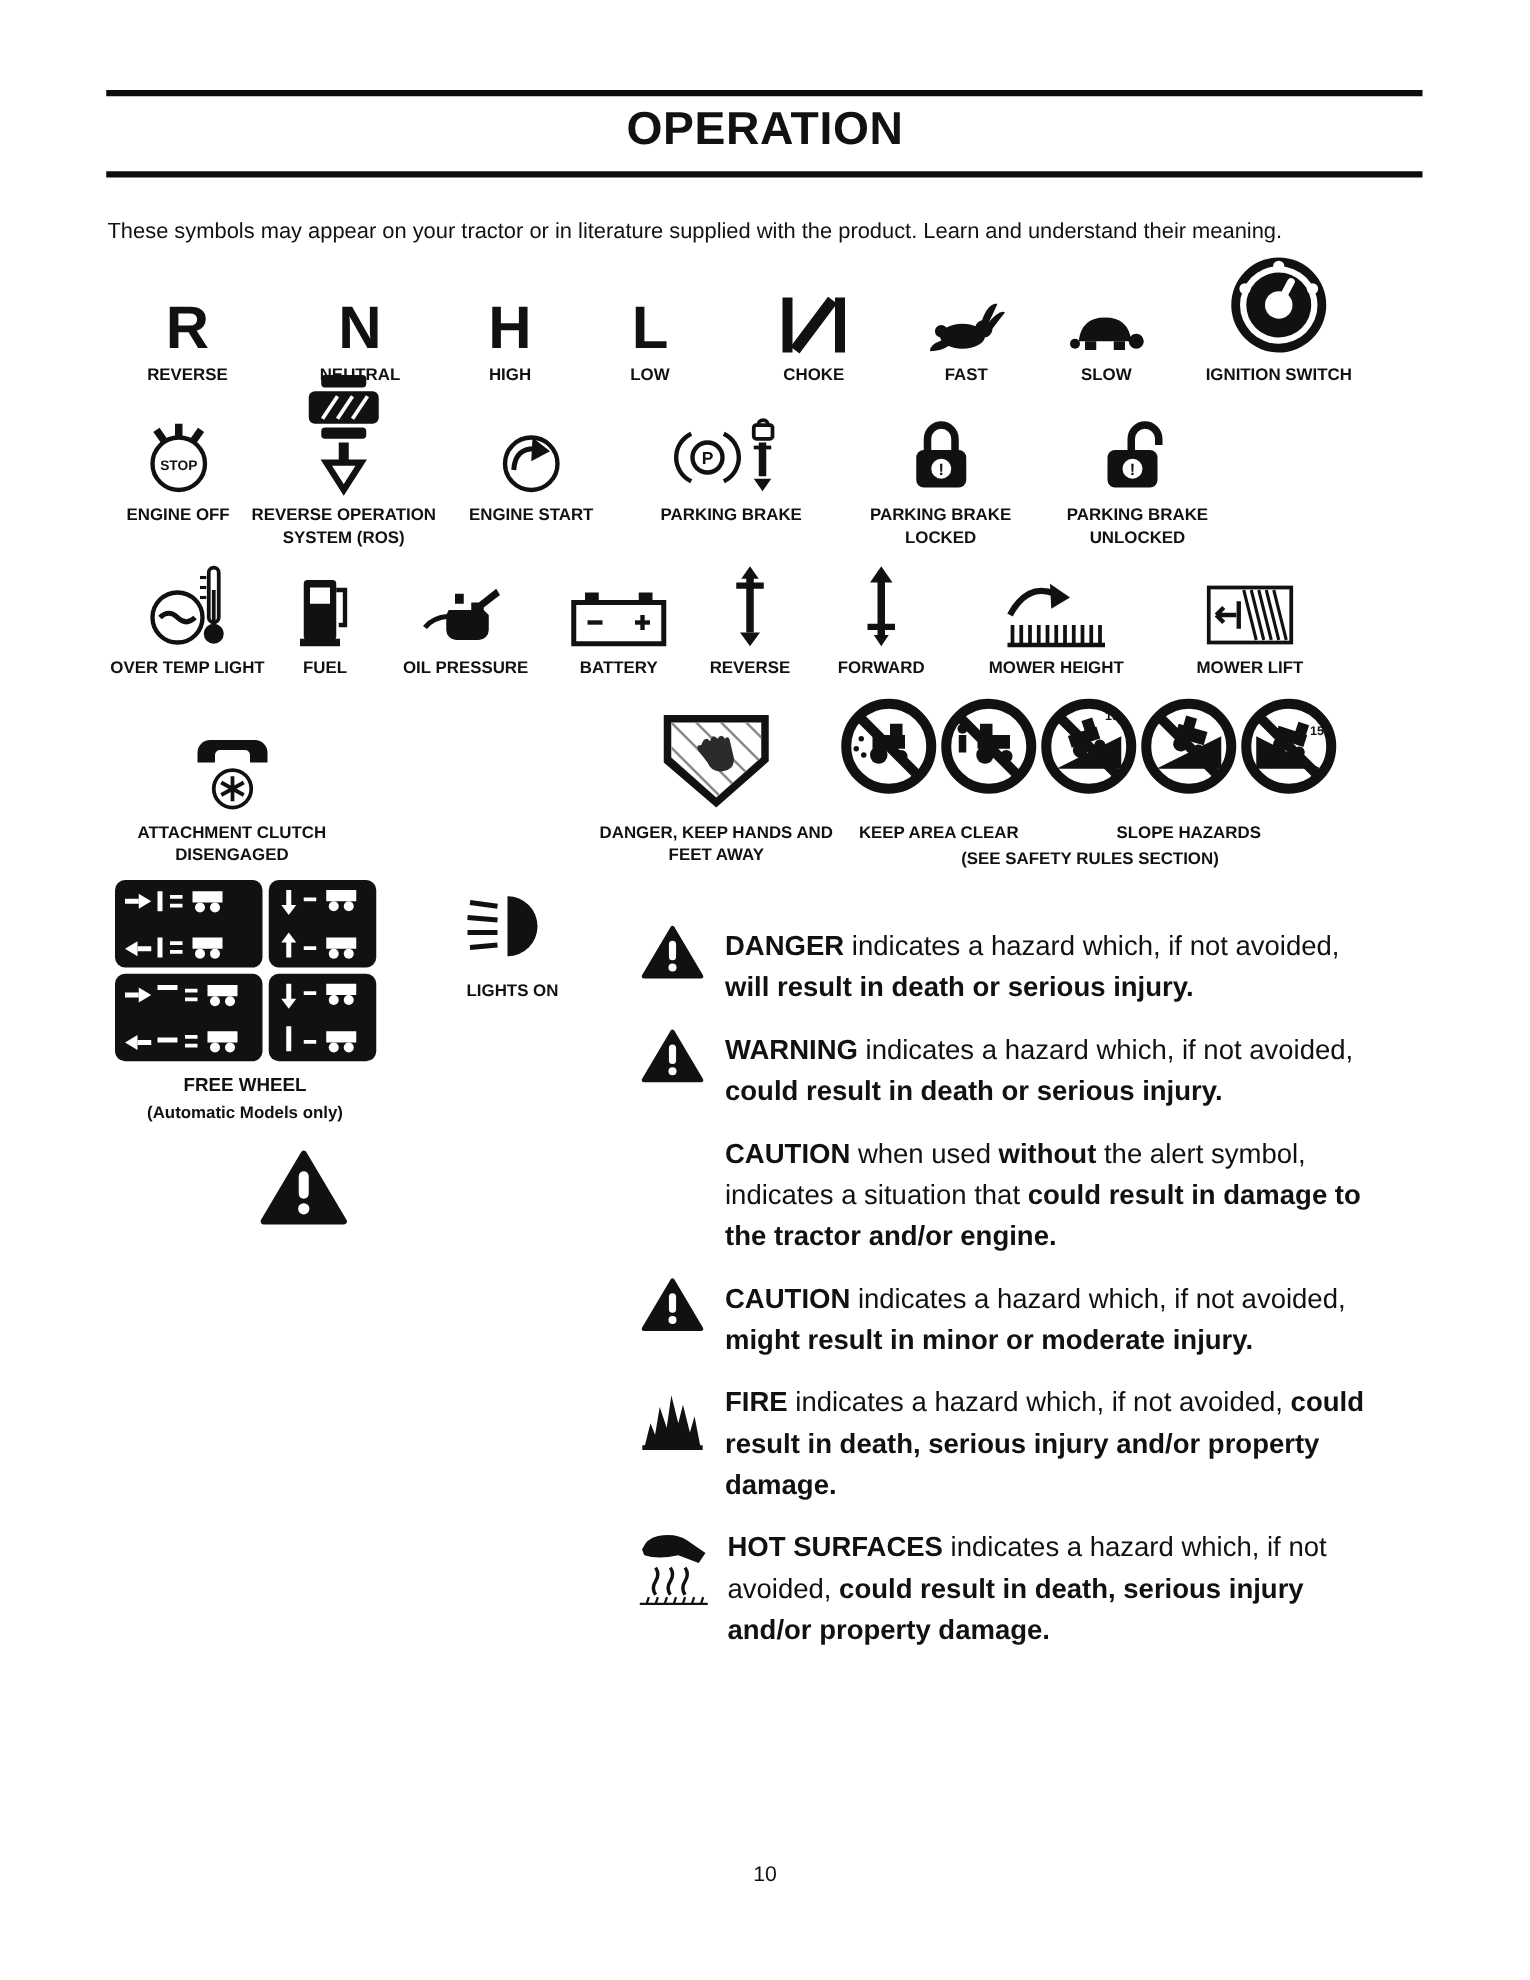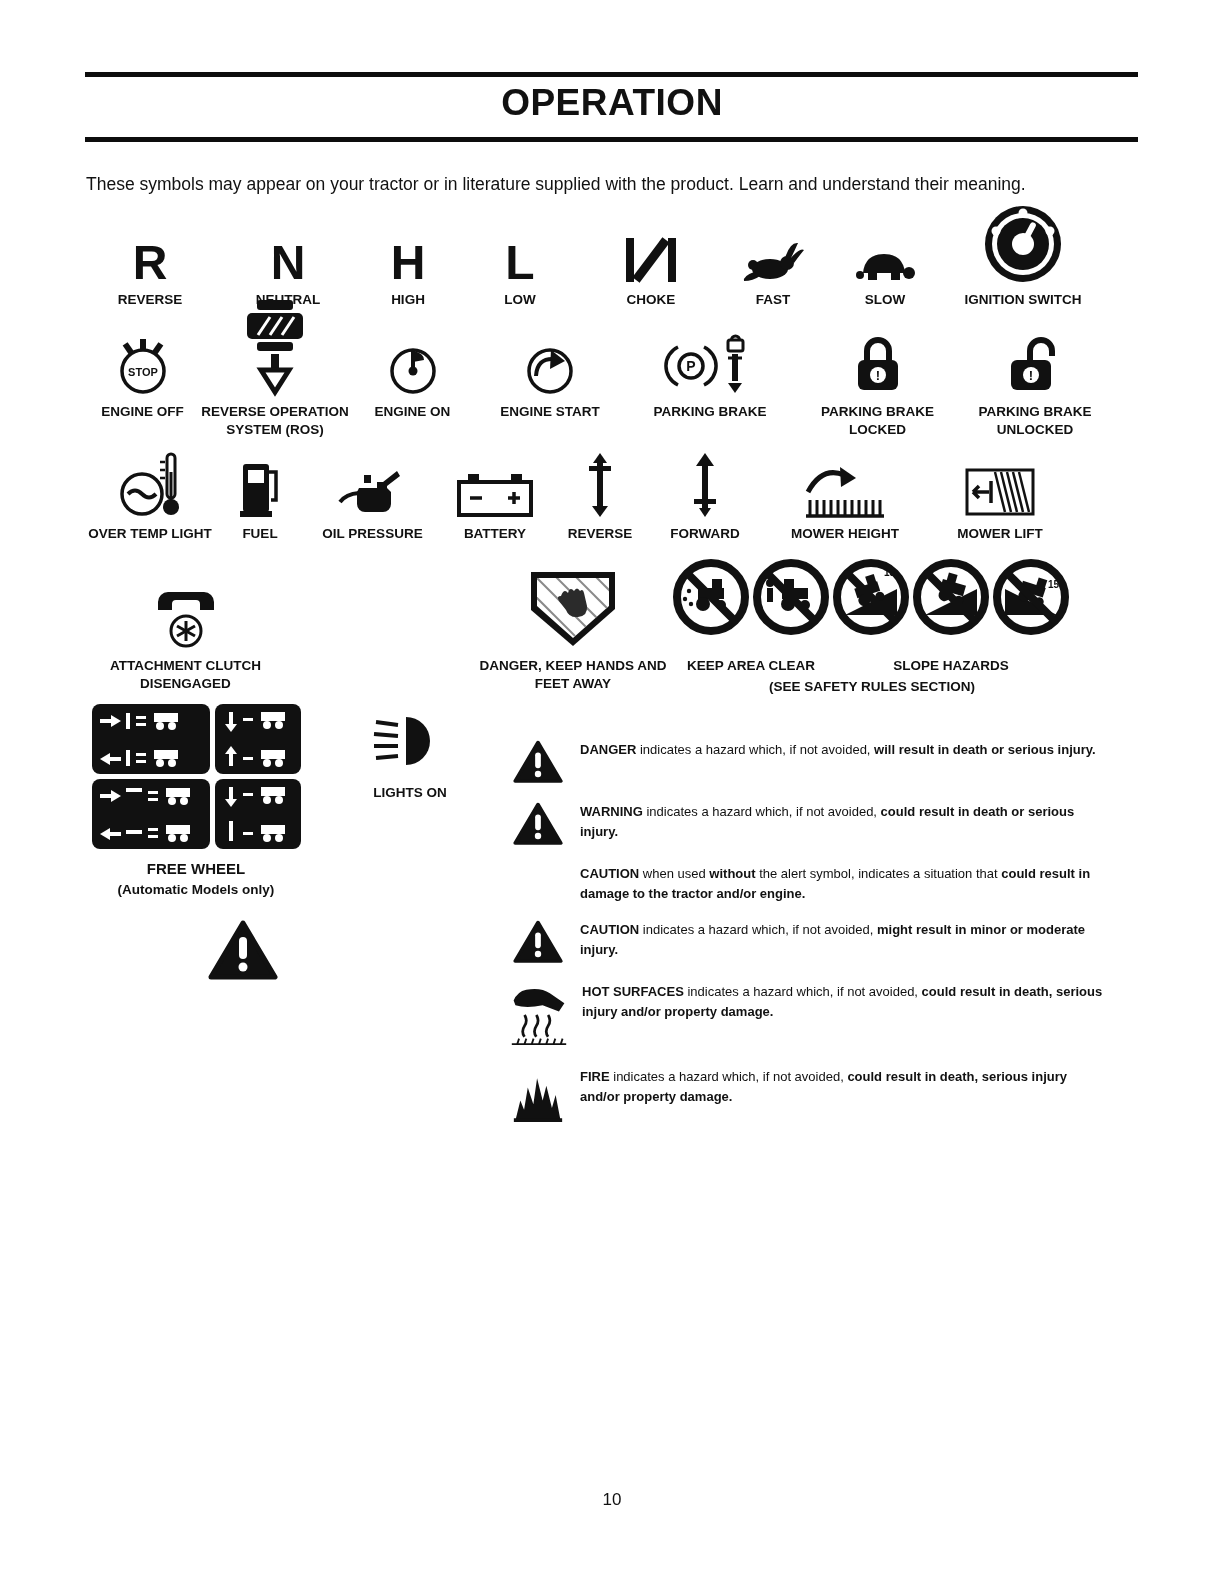--- a/index.html
+++ b/index.html
@@ -19,21 +19,21 @@
   .slabel{font-size:13.5px;font-weight:700;text-align:center;line-height:1.3;margin-top:7px}
   .hz-icons{display:flex;height:92px;gap:2px}
   .hz-labels{display:flex;margin-top:7px}
   .hz-note{font-size:13.5px;font-weight:700;text-align:center;margin-top:4px;width:400px}
   .fw{position:absolute;left:90px;top:704px;width:212px;display:flex;flex-direction:column;align-items:center}
   .fw-grid{display:grid;grid-template-columns:118px 86px;grid-auto-rows:70px;gap:5px}
   .lights{position:absolute;left:358px;top:712px;width:104px;display:flex;flex-direction:column;align-items:center}
   .alerts{position:absolute;left:510px;top:740px;width:612px;display:flex;flex-direction:column;gap:17px}
   .alert{display:flex;gap:14px}
   .aicon{flex:0 0 56px;display:flex;justify-content:center;align-items:flex-start}
-  .atext{font-size:13px;line-height:1.5;max-width:528px}
+  .atext{font-size:22px;line-height:1.5;max-width:528px}
   .para{position:absolute;left:92px;top:1006px;width:382px;font-size:21.5px;line-height:1.46}
   .big-tri{position:absolute;left:208px;top:920px}
   .pagenum{position:absolute;left:0;top:1490px;width:100%;text-align:center;font-size:17px;font-weight:400}
   svg{display:block;overflow:visible}
   svg text{font-family:"Liberation Sans","DejaVu Sans",sans-serif}
 </style>
 </head>
 <body>
 
 <div class="page">
@@ -141,31 +141,20 @@
           <rect x="4" y="13" width="56" height="26" rx="5" fill="#111"></rect>
           <line x1="15" y1="35" x2="27" y2="17" stroke="#fff" stroke-width="3"></line>
           <line x1="27" y1="35" x2="39" y2="17" stroke="#fff" stroke-width="3"></line>
           <line x1="39" y1="35" x2="51" y2="17" stroke="#fff" stroke-width="3"></line>
           <rect x="14" y="42" width="36" height="9" rx="3" fill="#111"></rect>
           <rect x="28" y="54" width="8" height="18" fill="#111"></rect>
           <path d="M18 70 L32 92 L46 70 Z" fill="none" stroke="#111" stroke-width="5"></path>
         </svg>
       </div>
       <div class="slabel">REVERSE OPERATION SYSTEM (ROS)</div>
-    </div>
-    <div class="sym" style="width:125px">
-      <div class="ibox">
-        <svg width="54" height="58" viewBox="0 0 54 58">
-          <circle cx="27" cy="33" r="21" fill="none" stroke="#111" stroke-width="3.5"></circle>
-          <path d="M27 33 V13" stroke="#111" stroke-width="4"></path>
-          <path d="M27 13 q11 2 11 9 l-11 2 z" fill="#111"></path>
-          <circle cx="27" cy="33" r="4.5" fill="#111"></circle>
-        </svg>
-      </div>
-      <div class="slabel">ENGINE ON</div>
     </div>
     <div class="sym" style="width:150px">
       <div class="ibox">
         <svg width="54" height="58" viewBox="0 0 54 58">
           <circle cx="27" cy="33" r="21" fill="none" stroke="#111" stroke-width="3.5"></circle>
           <path d="M13 38 Q14 20 31 21" fill="none" stroke="#111" stroke-width="4"></path>
           <path d="M28 12 L42 23 L27 31 Z" fill="#111"></path>
         </svg>
       </div>
       <div class="slabel">ENGINE START</div>
@@ -574,20 +563,30 @@
           <path d="M35 3 L67 57 H3 Z" fill="#111" stroke="#111" stroke-linejoin="round" stroke-width="5"></path>
           <rect x="31" y="17" width="8" height="22" rx="4" fill="#fff"></rect>
           <circle cx="35" cy="47" r="4.5" fill="#fff"></circle>
         </svg>
       </div>
       <div class="atext"><span style="font-weight: bold;">CAUTION</span><span> indicates a hazard which, if not avoided, </span><span style="font-weight: bold;">might result in minor or moderate injury.</span></div>
     </div>
 
     <div class="alert">
       <div class="aicon">
+        <svg width="52" height="56" viewBox="0 0 56 60">
+          <path d="M4 56 L9 36 L13 46 L17 22 L23 40 L27 12 L33 36 L37 20 L43 44 L47 30 L52 56 Z" fill="#111"></path>
+          <line x1="2" y1="57" x2="54" y2="57" stroke="#111" stroke-width="4"></line>
+        </svg>
+      </div>
+      <div class="atext"><span style="font-weight: bold;">FIRE</span><span> indicates a hazard which, if not avoided, </span><span style="font-weight: bold;">could result in death, serious injury and/or property damage.</span></div>
+    </div>
+
+    <div class="alert">
+      <div class="aicon">
         <svg width="58" height="68" viewBox="0 0 64 74">
           <path d="M4 20 q4 -10 14 -12 q16 -3 26 4 l16 11 -6 9 -18 -7 q-18 4 -30 0 z" fill="#111"></path>
           <g stroke="#111" stroke-width="3" fill="none">
             <path d="M16 36 q4 6 0 12 q-4 6 0 12"></path>
             <path d="M29 36 q4 6 0 12 q-4 6 0 12"></path>
             <path d="M42 36 q4 6 0 12 q-4 6 0 12"></path>
           </g>
           <g stroke="#111" stroke-width="2">
             <line x1="2" y1="68" x2="62" y2="68"></line>
             <line x1="8" y1="68" x2="10" y2="62"></line>
@@ -596,27 +595,17 @@
               <line x1="32" y1="68" x2="34" y2="62"></line>
             <line x1="40" y1="68" x2="42" y2="62"></line>
               <line x1="48" y1="68" x2="50" y2="62"></line>
             <line x1="56" y1="68" x2="58" y2="62"></line>
           </g>
         </svg>
       </div>
       <div class="atext"><span style="font-weight: bold;">HOT SURFACES</span><span> indicates a hazard which, if not avoided, </span><span style="font-weight: bold;">could result in death, serious injury and/or property damage.</span></div>
     </div>
 
-    <div class="alert">
-      <div class="aicon">
-        <svg width="52" height="56" viewBox="0 0 56 60">
-          <path d="M4 56 L9 36 L13 46 L17 22 L23 40 L27 12 L33 36 L37 20 L43 44 L47 30 L52 56 Z" fill="#111"></path>
-          <line x1="2" y1="57" x2="54" y2="57" stroke="#111" stroke-width="4"></line>
-        </svg>
-      </div>
-      <div class="atext"><span style="font-weight: bold;">FIRE</span><span> indicates a hazard which, if not avoided, </span><span style="font-weight: bold;">could result in death, serious injury and/or property damage.</span></div>
-    </div>
-
   </div>
 
   <div class="pagenum">10</div>
 
 </div>
 
 </body></html>

